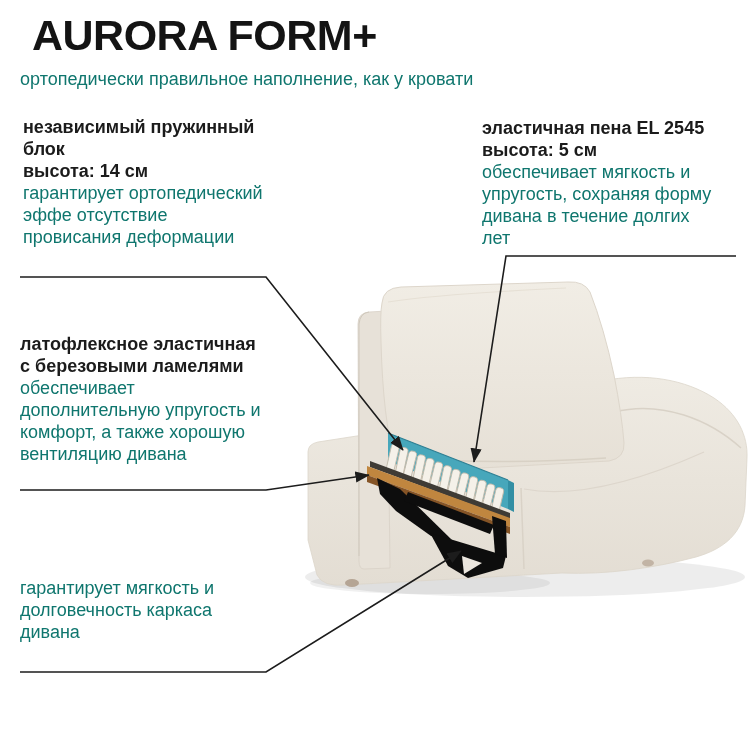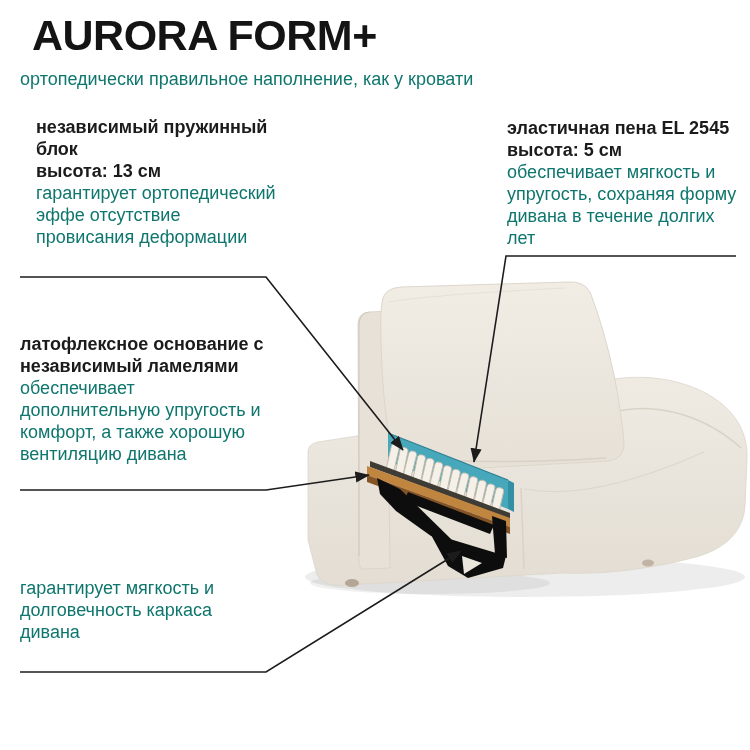--- a/index.html
+++ b/index.html
@@ -14,34 +14,34 @@
   #diagram{position:absolute;left:0;top:0;pointer-events:none;}
 </style>
 </head>
 <body>
 
 <div class="header">
   <div class="page-title">AURORA FORM+</div>
   <div class="page-subtitle">ортопедически правильное наполнение, как у кровати</div>
 </div>
 
-<div class="callout" style="left:36px;top:116px;width:242px">
+<div class="callout" style="left:23px;top:116px;width:242px">
   <div class="co-title">независимый пружинный блок</div>
-  <div class="co-title">высота: 13 см</div>
+  <div class="co-title">высота: 14 см</div>
   <div class="co-desc">гарантирует ортопедический эффе отсутствие провисания деформации</div>
 </div>
 
-<div class="callout" style="left:507px;top:117px;width:240px">
+<div class="callout" style="left:482px;top:117px;width:240px">
   <div class="co-title">эластичная пена EL 2545</div>
   <div class="co-title">высота: 5 см</div>
   <div class="co-desc">обеспечивает мягкость и упругость, сохраняя форму дивана в течение долгих лет</div>
 </div>
 
 <div class="callout" style="left:20px;top:333px;width:250px">
-  <div class="co-title">латофлексное основание с независимый ламелями</div>
+  <div class="co-title">латофлексное эластичная с березовыми ламелями</div>
   <div class="co-desc">обеспечивает дополнительную упругость и комфорт, а также хорошую вентиляцию дивана</div>
 </div>
 
 <div class="callout" style="left:20px;top:577px;width:250px">
   <div class="co-desc">гарантирует мягкость и долговечность каркаса дивана</div>
 </div>
 
 <svg id="diagram" width="750" height="750" viewBox="0 0 750 750">
   <defs>
     <linearGradient id="cushGrad" x1="0" y1="0" x2="0" y2="1">

